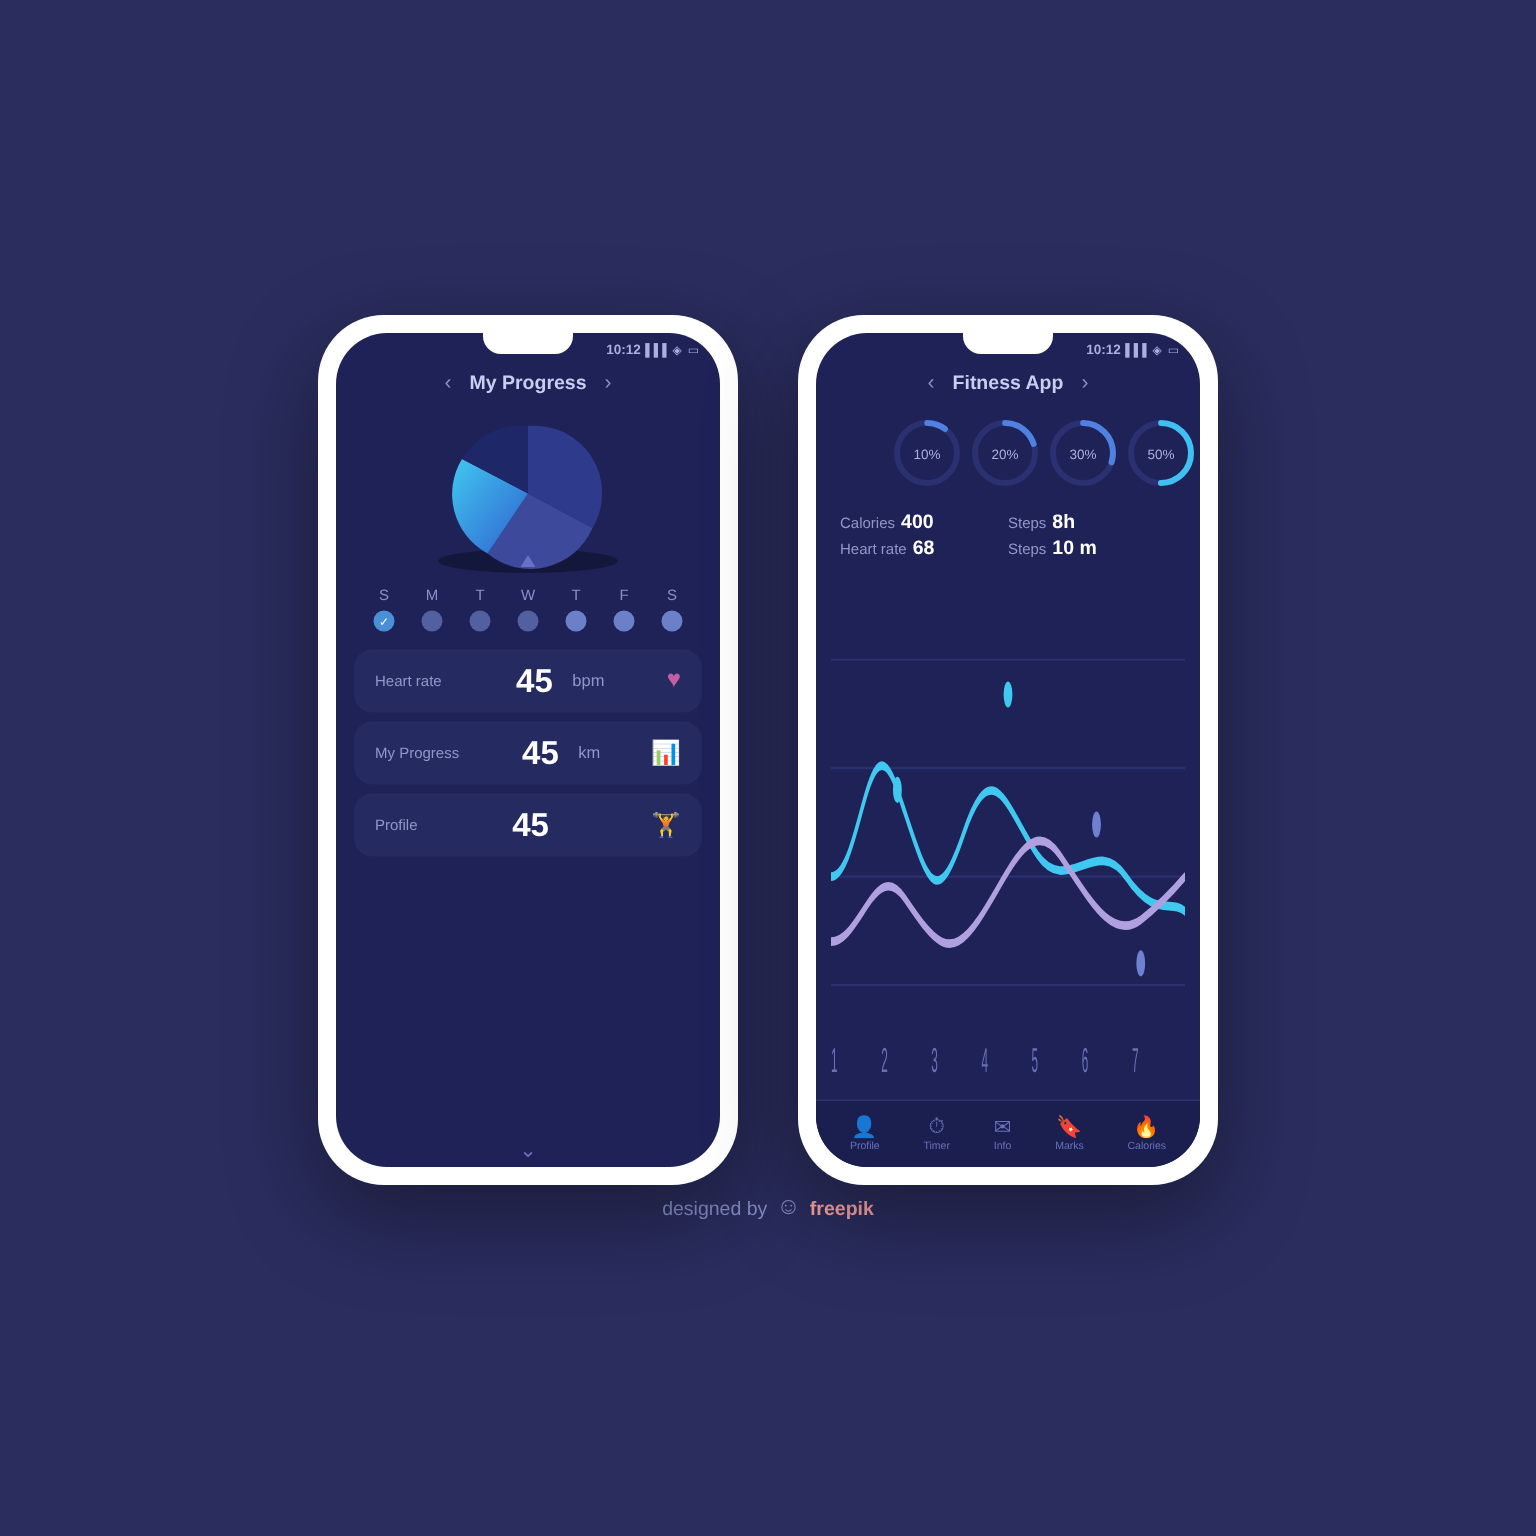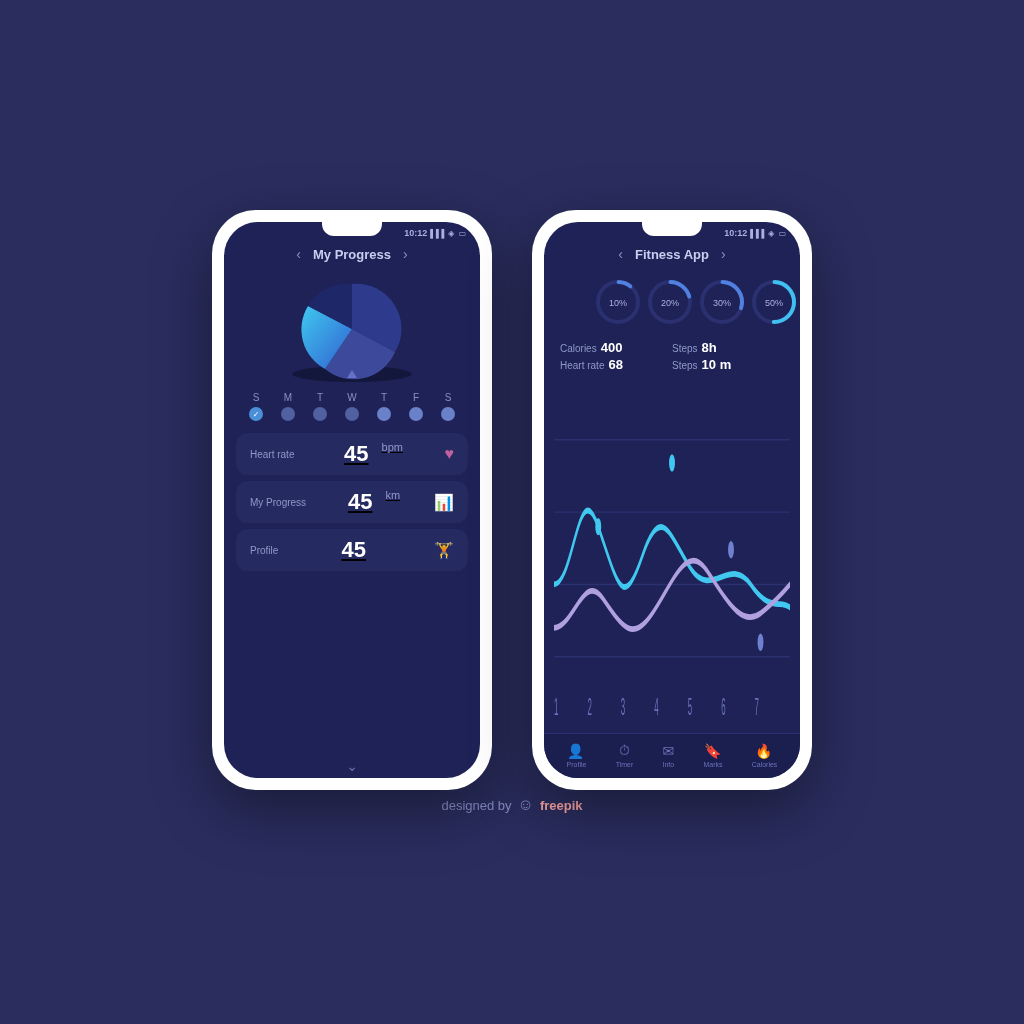--- a/index.html
+++ b/index.html
@@ -171,23 +171,22 @@
       color: #ffffff;
       font-weight: 700;
       margin-left: 8px;
     }
     .metric-unit {
       font-size: 11px;
       color: #9098c8;
     }
     .metric-left {
       display: flex;
-      align-items: flex-start;
+      align-items: center;
       gap: 13px;
-      text-decoration: underline;
     }
     .metric-icon {
       font-size: 16px;
     }
 
     
     .chevron-down {
       text-align: center;
       padding: 4px;
       color: #6a70b8;

